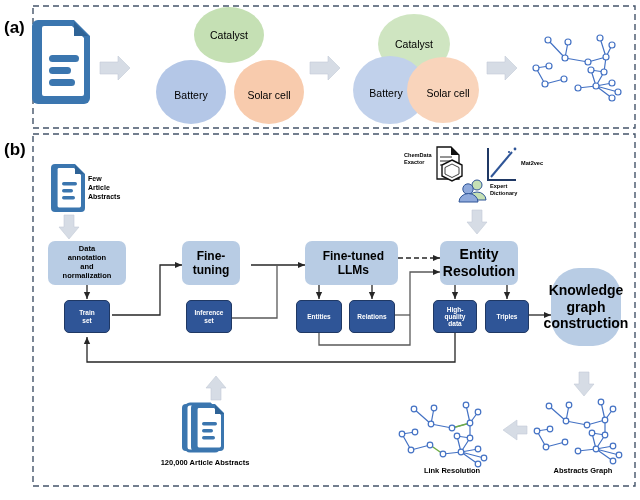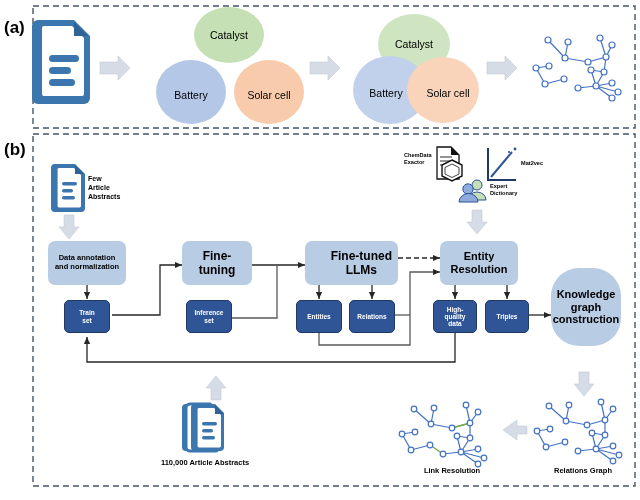--- a/index.html
+++ b/index.html
@@ -23,25 +23,25 @@
     position:absolute;font-size:10.5px;color:#000;font-weight:500;
     text-align:center;white-space:nowrap;
     transform:translate(-50%,-50%);
   }
 
   
   .lbox{
     position:absolute;background:#b8cce4;border-radius:7px;
     display:flex;align-items:center;justify-content:center;
     text-align:center;color:#000;font-weight:bold;line-height:1.18;
-    box-sizing:border-box;padding:6px;
+    box-sizing:border-box;padding:14px;
   }
   .lbox.small{font-size:7.5px;}
   .lbox.big{font-size:12px;}
-  .lbox.med{font-size:11px;}
+  .lbox.med{font-size:14px;}
 
   
   .dbox{
     position:absolute;background:#2f5597;border:1px solid #1f3864;
     border-radius:5px;display:flex;align-items:center;justify-content:center;
     text-align:center;color:#ffffff;font-weight:bold;line-height:1.12;
     font-size:6.5px;box-sizing:border-box;padding:1px;
   }
 
   
@@ -304,21 +304,21 @@
 
   <div class="cap" style="left:88px;top:175px;">Few<br>Article<br>Abstracts</div>
 
   <div class="cap tiny" style="left:404px;top:152px;">ChemData<br>Exactor</div>
   <div class="cap tiny" style="left:521px;top:160px;">Mat2vec</div>
   <div class="cap tiny" style="left:490px;top:183px;">Expert<br>Dictionary</div>
 
   <div class="lbox small" style="left:48px;top:241px;width:78px;height:44px;">
     <span>Data annotation<br>and normalization</span>
   </div>
-  <div class="lbox big" style="left:182px;top:241px;width:70px;height:44px;">
+  <div class="lbox big" style="left:182px;top:241px;width:58px;height:44px;">
     <span>Fine-tuning</span>
   </div>
   <div class="lbox big" style="left:305px;top:241px;width:93px;height:44px;justify-content:flex-end;">
     <span>Fine-tuned<br>LLMs</span>
   </div>
   <div class="lbox med" style="left:440px;top:241px;width:78px;height:44px;">
     <span>Entity<br>Resolution</span>
   </div>
   <div class="lbox med" style="left:551px;top:268px;width:70px;height:78px;border-radius:28px;">
     <span>Knowledge<br>graph<br>construction</span>
@@ -336,17 +336,17 @@
   <div class="dbox" style="left:349px;top:300px;width:46px;height:33px;">
     <span>Relations</span>
   </div>
   <div class="dbox" style="left:433px;top:300px;width:44px;height:33px;">
     <span>High-<br>quality<br>data</span>
   </div>
   <div class="dbox" style="left:485px;top:300px;width:44px;height:33px;">
     <span>Triples</span>
   </div>
 
-  <div class="cap mid center" style="left:205px;top:458px;">110,000 Article Abstracts</div>
+  <div class="cap mid center" style="left:205px;top:458px;">120,000 Article Abstracts</div>
   <div class="cap mid center" style="left:452px;top:466px;">Link Resolution</div>
-  <div class="cap mid center" style="left:583px;top:466px;">Relations Graph</div>
+  <div class="cap mid center" style="left:583px;top:466px;">Abstracts Graph</div>
 
 </div>
 
 </body></html>

